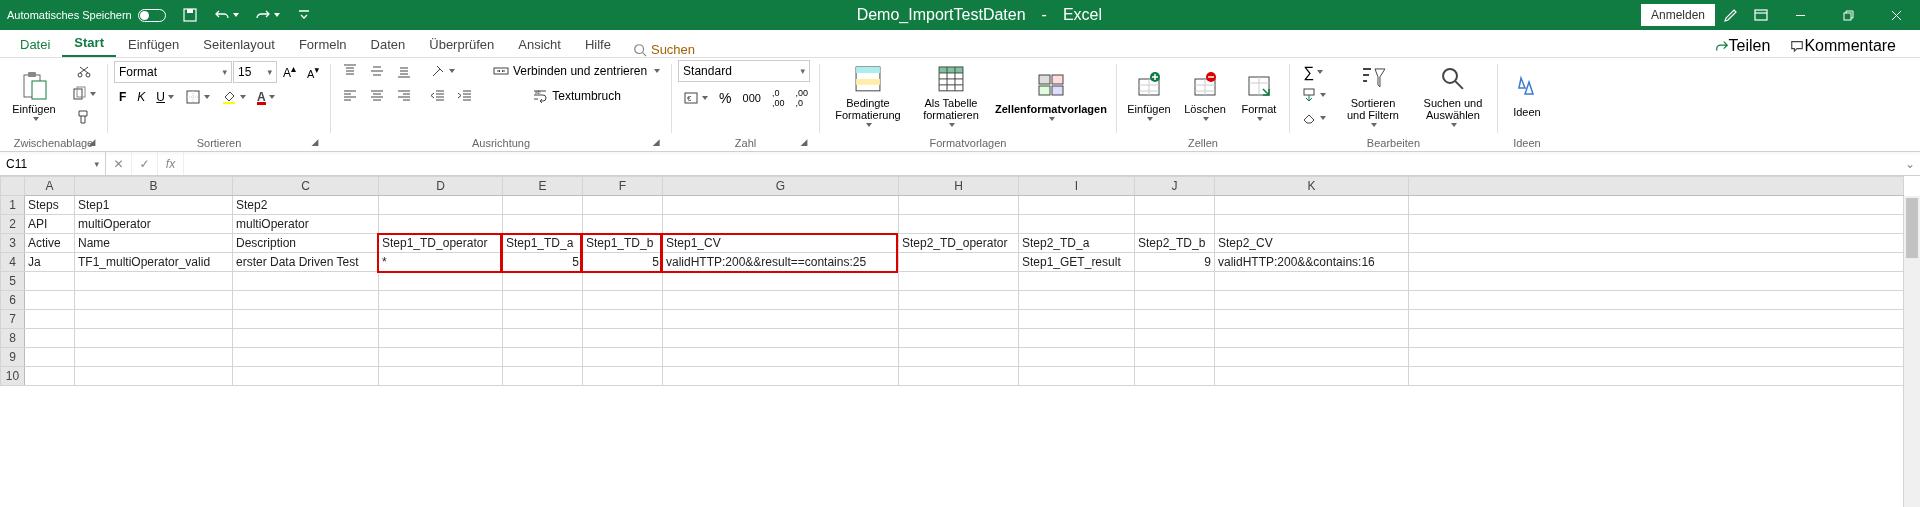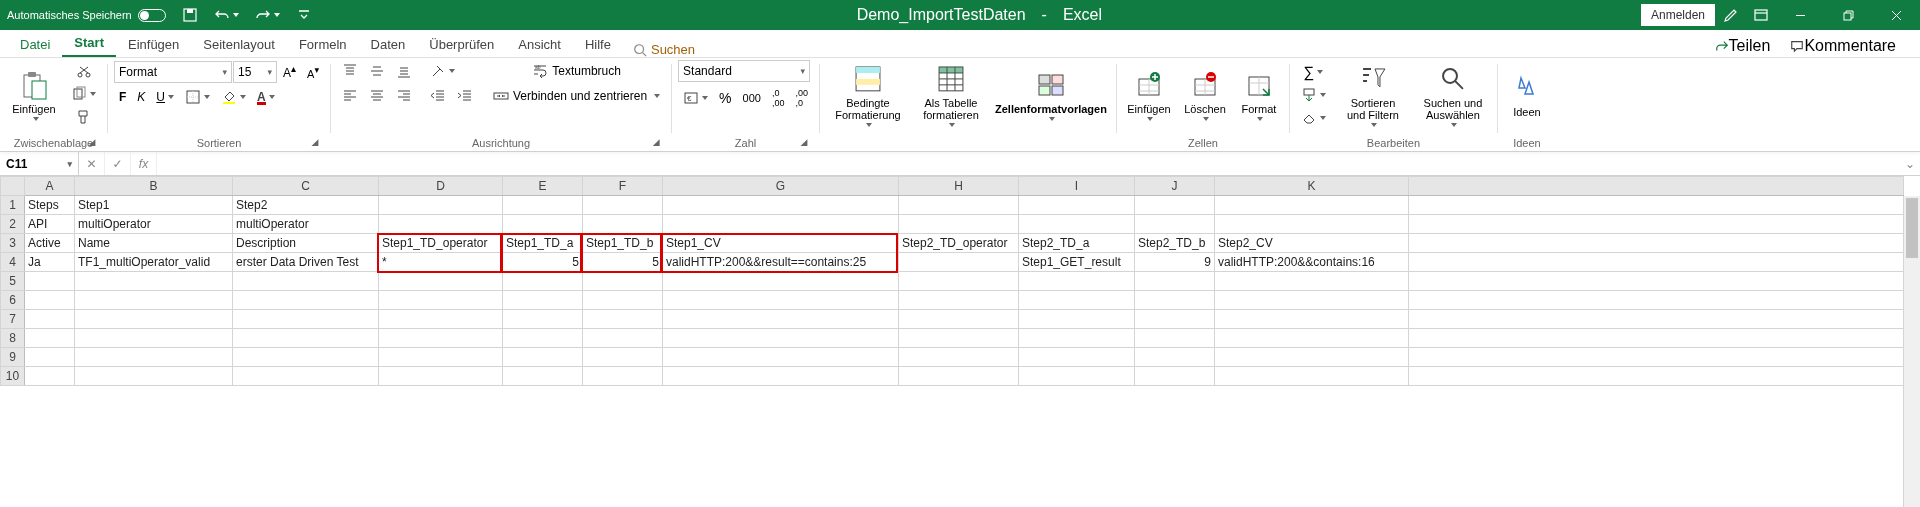--- a/index.html
+++ b/index.html
@@ -37,21 +37,21 @@
   .rcol { display:flex; flex-direction:column; gap:1px;}
   .rrow { display:flex; gap:1px; align-items:center;}
   .dlaunch { position:absolute; right:2px; bottom:2px; width:14px; height:14px; display:flex; align-items:center; justify-content:center; font-size:9px; color:#666; cursor:pointer;}
   .combo { height:22px; border:1px solid #ccc; background:#fff; display:flex; align-items:center; padding:0 4px; font-size:12px;}
   .combo .arrow{margin-left:auto; font-size:9px; color:#666;}
   .icon-sm { width:16px; height:16px; display:inline-block;}
   .icon-lg { width:32px; height:32px; display:inline-block;}
 
   
   .formula-bar { height:24px; display:flex; align-items:stretch; border-bottom:1px solid #d0d0d0;}
-  .namebox { width:79px; border-right:1px solid #d0d0d0; display:flex; align-items:center; padding:0 6px; font-size:12px; position:relative;font-weight:bold;}
+  .namebox { width:106px; border-right:1px solid #d0d0d0; display:flex; align-items:center; padding:0 6px; font-size:12px; position:relative;}
   .namebox .arrow{margin-left:auto; font-size:9px; color:#666;}
   .fb-btn { width:26px; display:flex; align-items:center; justify-content:center; border-right:1px solid #eee; color:#888; cursor:pointer;}
   .fb-input { flex:1; padding:0 6px; display:flex; align-items:center; font-size:12px;}
   .fb-expand { width:20px; display:flex; align-items:center; justify-content:center; color:#888; cursor:pointer;}
 
   
   .grid-wrap { position:relative; height: calc(507px - 30px - 28px - 94px - 24px); overflow:hidden;}
   table.sheet { border-collapse:collapse; table-layout:fixed; }
   table.sheet th, table.sheet td { border:1px solid #d4d4d4; height:19px; font-size:12px; color:#222; background:#fff; overflow:hidden; white-space:nowrap; padding:0 3px;}
   table.sheet th { background:#e6e6e6; font-weight:400; text-align:center; color:#444; position:relative;}
@@ -311,33 +311,33 @@
               </svg>
             </div>
           <div class="rbtn">
               <svg class="icon-sm" viewBox="0 0 16 16">
                 <path d="M6 3H14M6 6H14M6 9H14M6 12H14M1 5L4 7.5L1 10" stroke="#444" fill="none"></path>
               </svg>
             </div>
         </div>
       </div>
       <div class="rcol" style="gap:3px; margin-left:6px;">
+        <div class="rbtn caret" style="gap:4px;">
+          <svg class="icon-sm" viewBox="0 0 16 16">
+              <rect x="1" y="5" width="14" height="6" fill="none" stroke="#444"></rect>
+              <path d="M4 8L7 8M12 8L9 8M7 8L6 7M7 8L6 9M9 8L10 7M9 8L10 9" stroke="#444"></path>
+            </svg>
+          <span>Verbinden und zentrieren</span>
+        </div>
         <div class="rbtn" style="gap:4px;">
           <svg class="icon-sm" viewBox="0 0 16 16">
               <path d="M2 3H14M2 7H11A3 3 0 0 1 11 13H8M8 13L10 11M8 13L10 15M2 11H6" stroke="#444" fill="none"></path>
               <text x="3" y="6" font-size="5" fill="#444">ab</text>
             </svg>
           <span>Textumbruch</span>
-        </div>
-        <div class="rbtn caret" style="gap:4px;">
-          <svg class="icon-sm" viewBox="0 0 16 16">
-              <rect x="1" y="5" width="14" height="6" fill="none" stroke="#444"></rect>
-              <path d="M4 8L7 8M12 8L9 8M7 8L6 7M7 8L6 9M9 8L10 7M9 8L10 9" stroke="#444"></path>
-            </svg>
-          <span>Verbinden und zentrieren</span>
         </div>
       </div>
     </div>
     <div class="rgroup-label"><span>Ausrichtung</span><span class="dlaunch">◢</span></div>
   </div>
   <div class="rgroup-sep"></div>
 
   <div class="rgroup">
     <div class="rgroup-body">
       <div class="rcol" style="gap:3px;">
@@ -392,20 +392,21 @@
       <div class="rbtn rbtn-big caret" style="width:118px;font-weight:bold;">
         <svg class="icon-lg" viewBox="0 0 32 32">
             <rect x="4" y="6" width="11" height="9" fill="#ddd" stroke="#444"></rect>
             <rect x="17" y="6" width="11" height="9" fill="#fdd" stroke="#444"></rect>
             <rect x="4" y="17" width="11" height="9" fill="#dfd" stroke="#444"></rect>
             <rect x="17" y="17" width="11" height="9" fill="#ddf" stroke="#444"></rect>
           </svg>
         <span>Zellenformatvorlagen</span>
       </div>
     </div>
+    <div class="rgroup-label"><span>Formatvorlagen</span></div>
   </div>
   <div class="rgroup-sep"></div>
 
   <div class="rgroup">
     <div class="rgroup-body">
       <div class="rbtn rbtn-big caret" style="width:52px;">
         <svg class="icon-lg" viewBox="0 0 32 32">
             <rect x="6" y="10" width="20" height="16" fill="#fff" stroke="#444"></rect>
             <path d="M6 16H26M6 22H26M16 10V26" stroke="#ccc"></path>
             <circle cx="22" cy="8" r="5" fill="#107c41"></circle>

